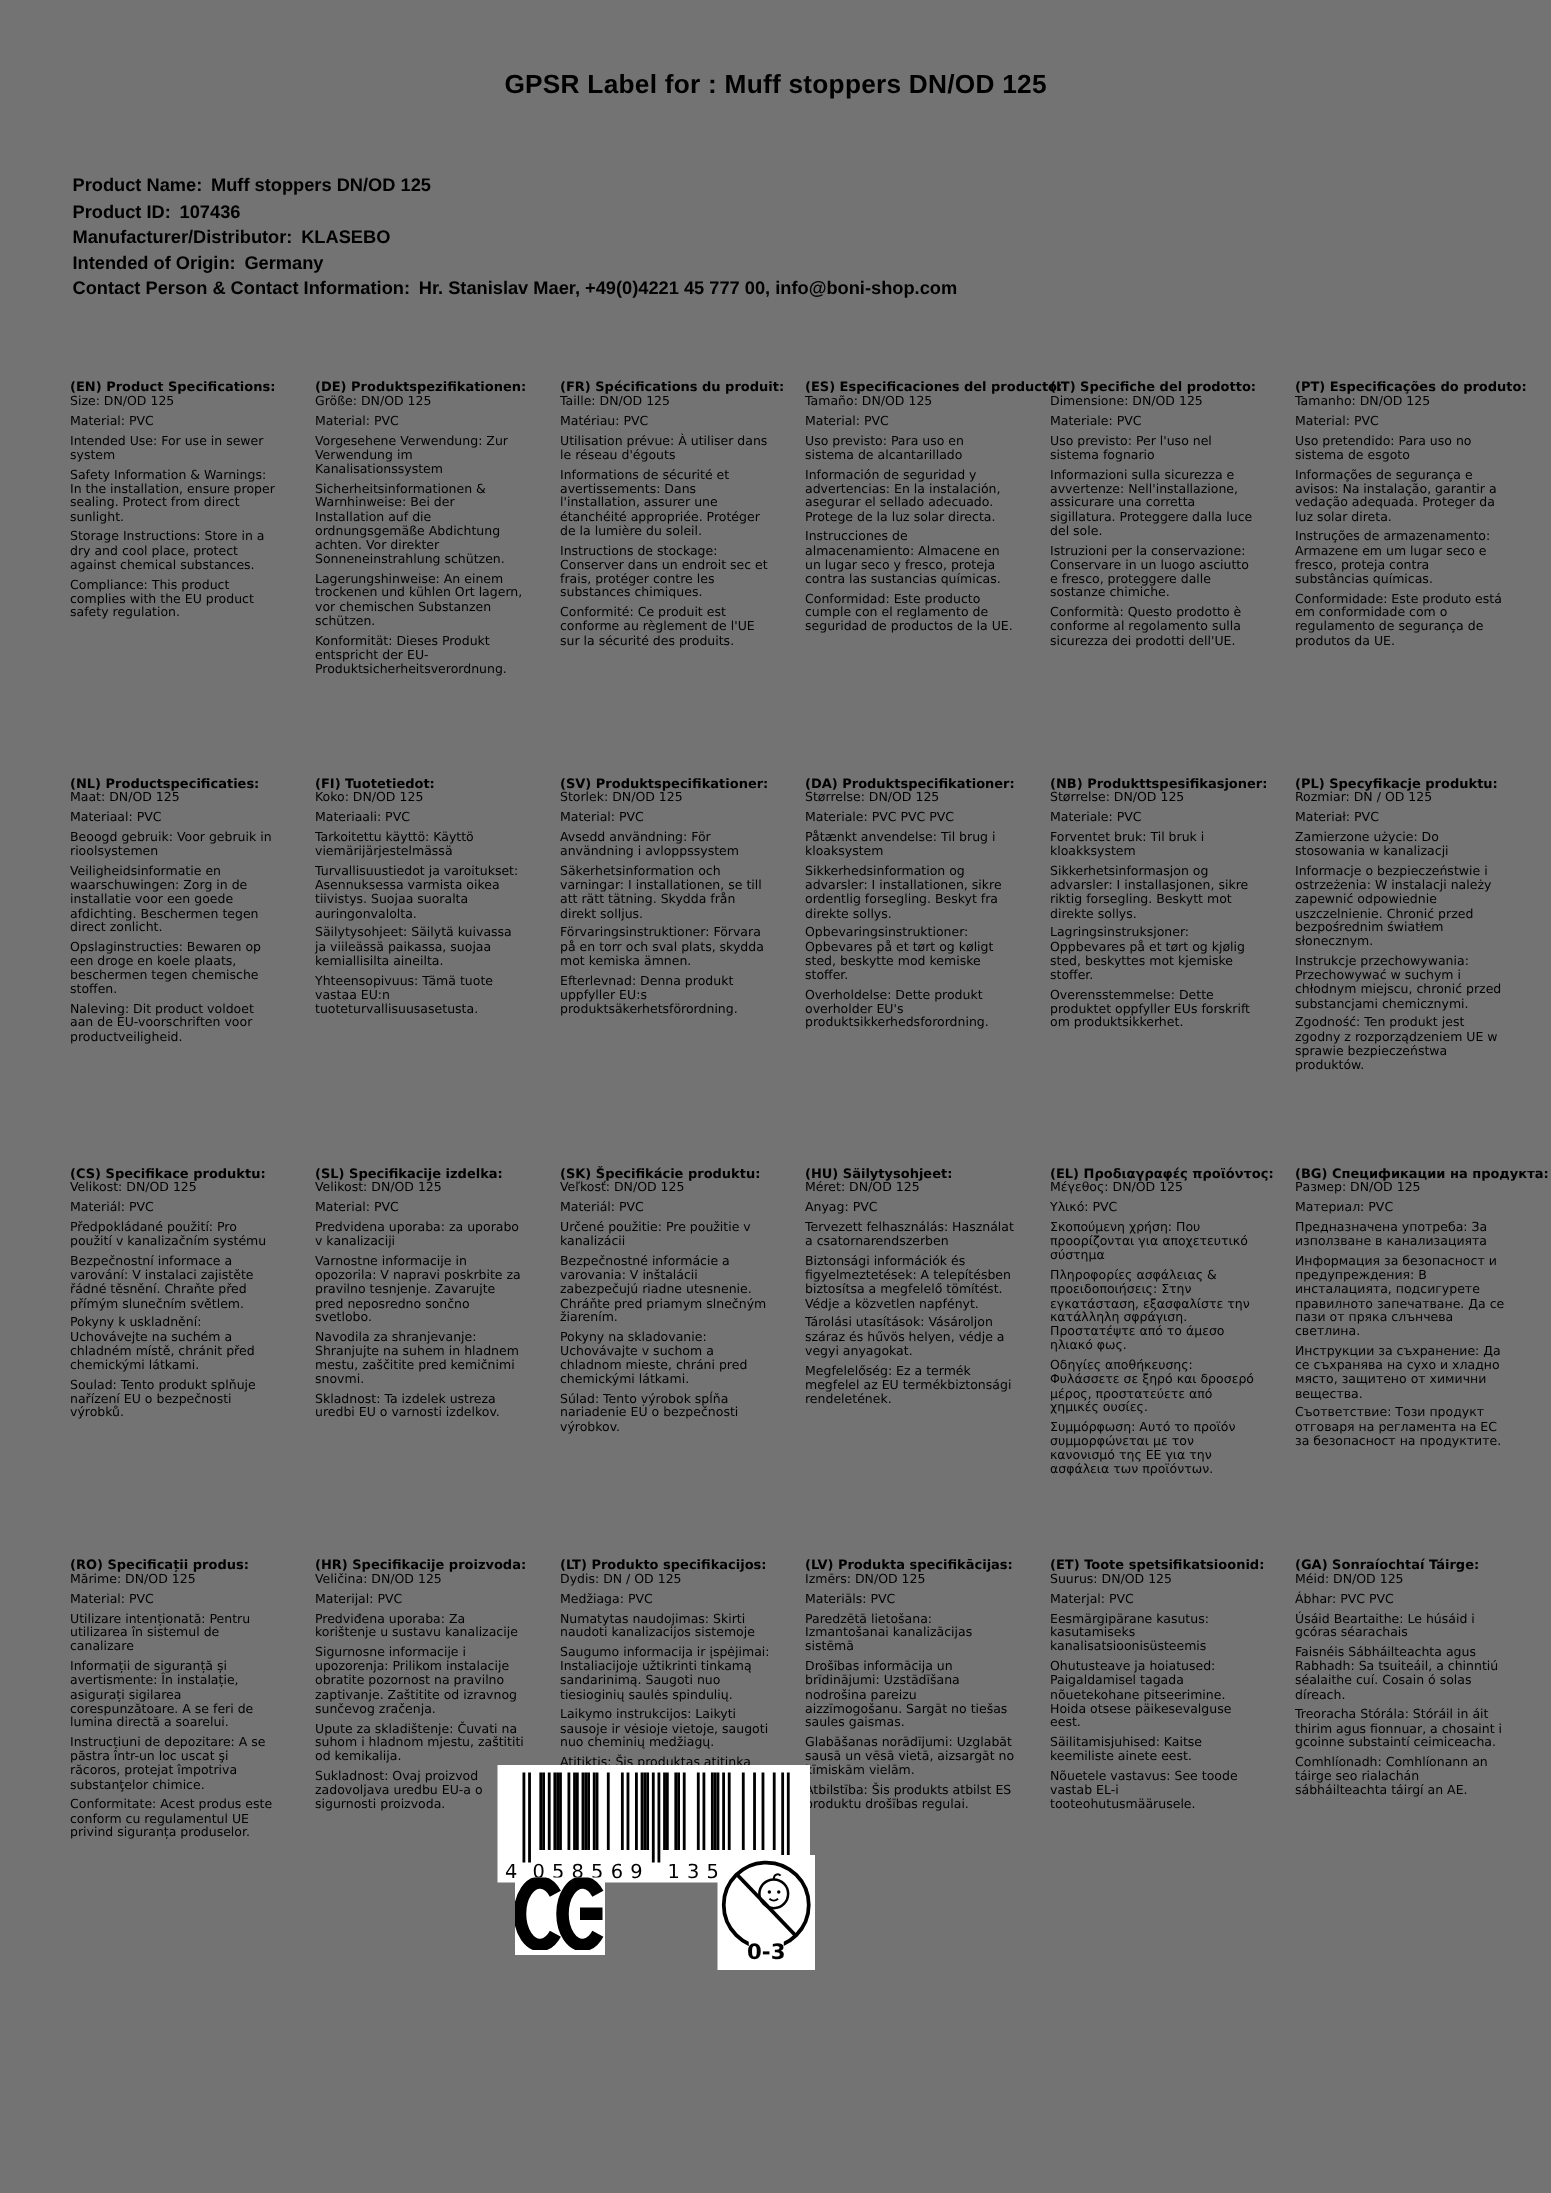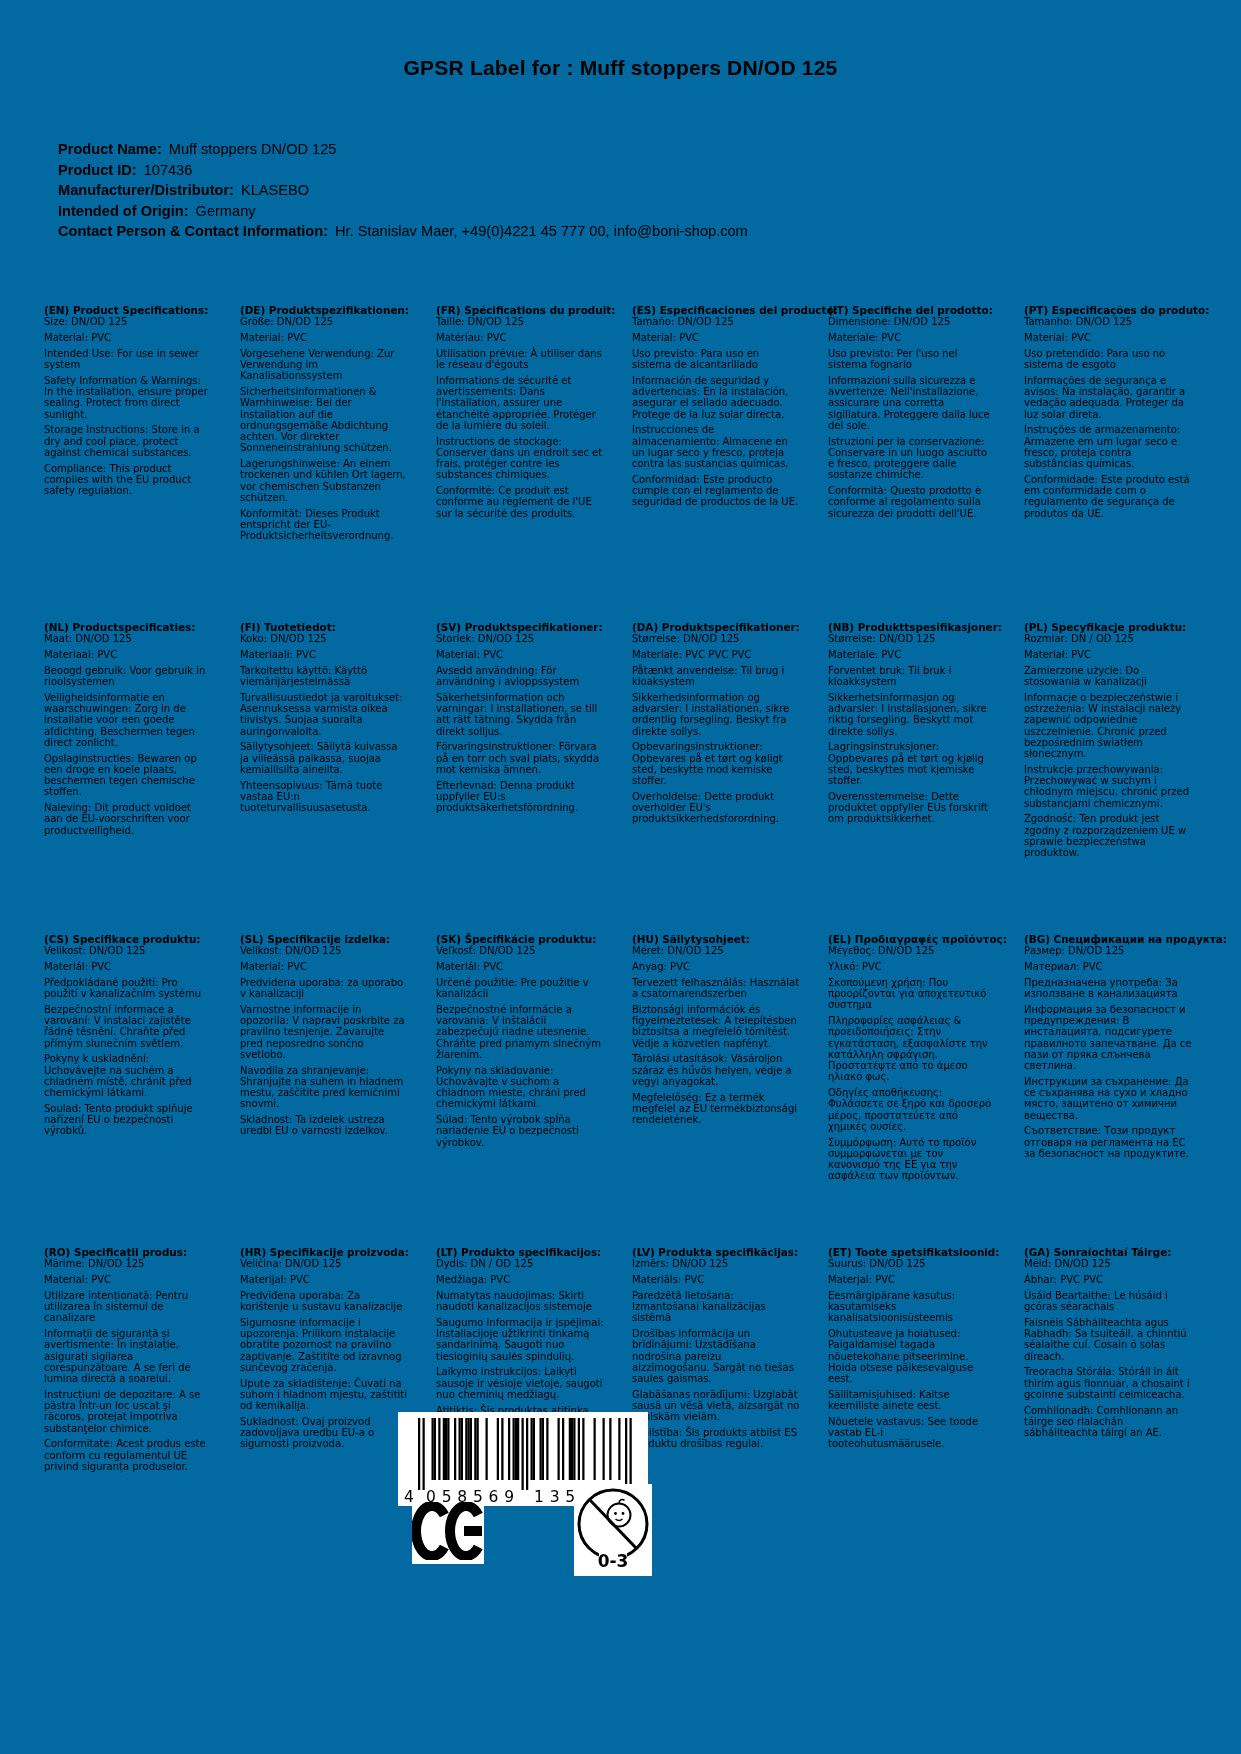--- a/index.html
+++ b/index.html
@@ -1,21 +1,21 @@
 <!DOCTYPE html>
 <html><head>
 <meta charset="utf-8">
 <style>
   * { box-sizing: border-box; }
   html, body { margin: 0; padding: 0; background: #fff; }
   .page {
     position: relative;
     width: 1241px;
     height: 1754px;
-    background: #0369a1;
+    background: #737373;
     color: #000;
     overflow: hidden;
     font-family: "DejaVu Sans", sans-serif;
     padding-left: 32px;
   }
   .page-title {
     position: absolute;
     top: 56px; left: 0;
     width: 1241px;
     text-align: center;
@@ -26,25 +26,25 @@
   }
   .product-info {
     position: absolute;
     top: 139px; left: 58px;
     font-family: "Liberation Sans", sans-serif;
     font-size: 14.6px;
     line-height: 20.6px;
   }
   .info-row { white-space: nowrap; }
   .info-label { font-weight: 700; margin-right: 7px; }
-  .info-value { font-weight: 400; }
+  .info-value { font-weight: 700; }
 
   .language-grid {
     position: absolute;
-    top: 305px; left: 44px;
+    top: 305px; left: 56px;
     width: 1152px;
     display: grid;
     grid-template-columns: repeat(6, 168px);
     column-gap: 28px;
     grid-template-rows: 317px 312px 313px auto;
     font-size: 10px;
     line-height: 11.25px;
   }
   .lang-block { overflow: visible; }
   .lang-header {

